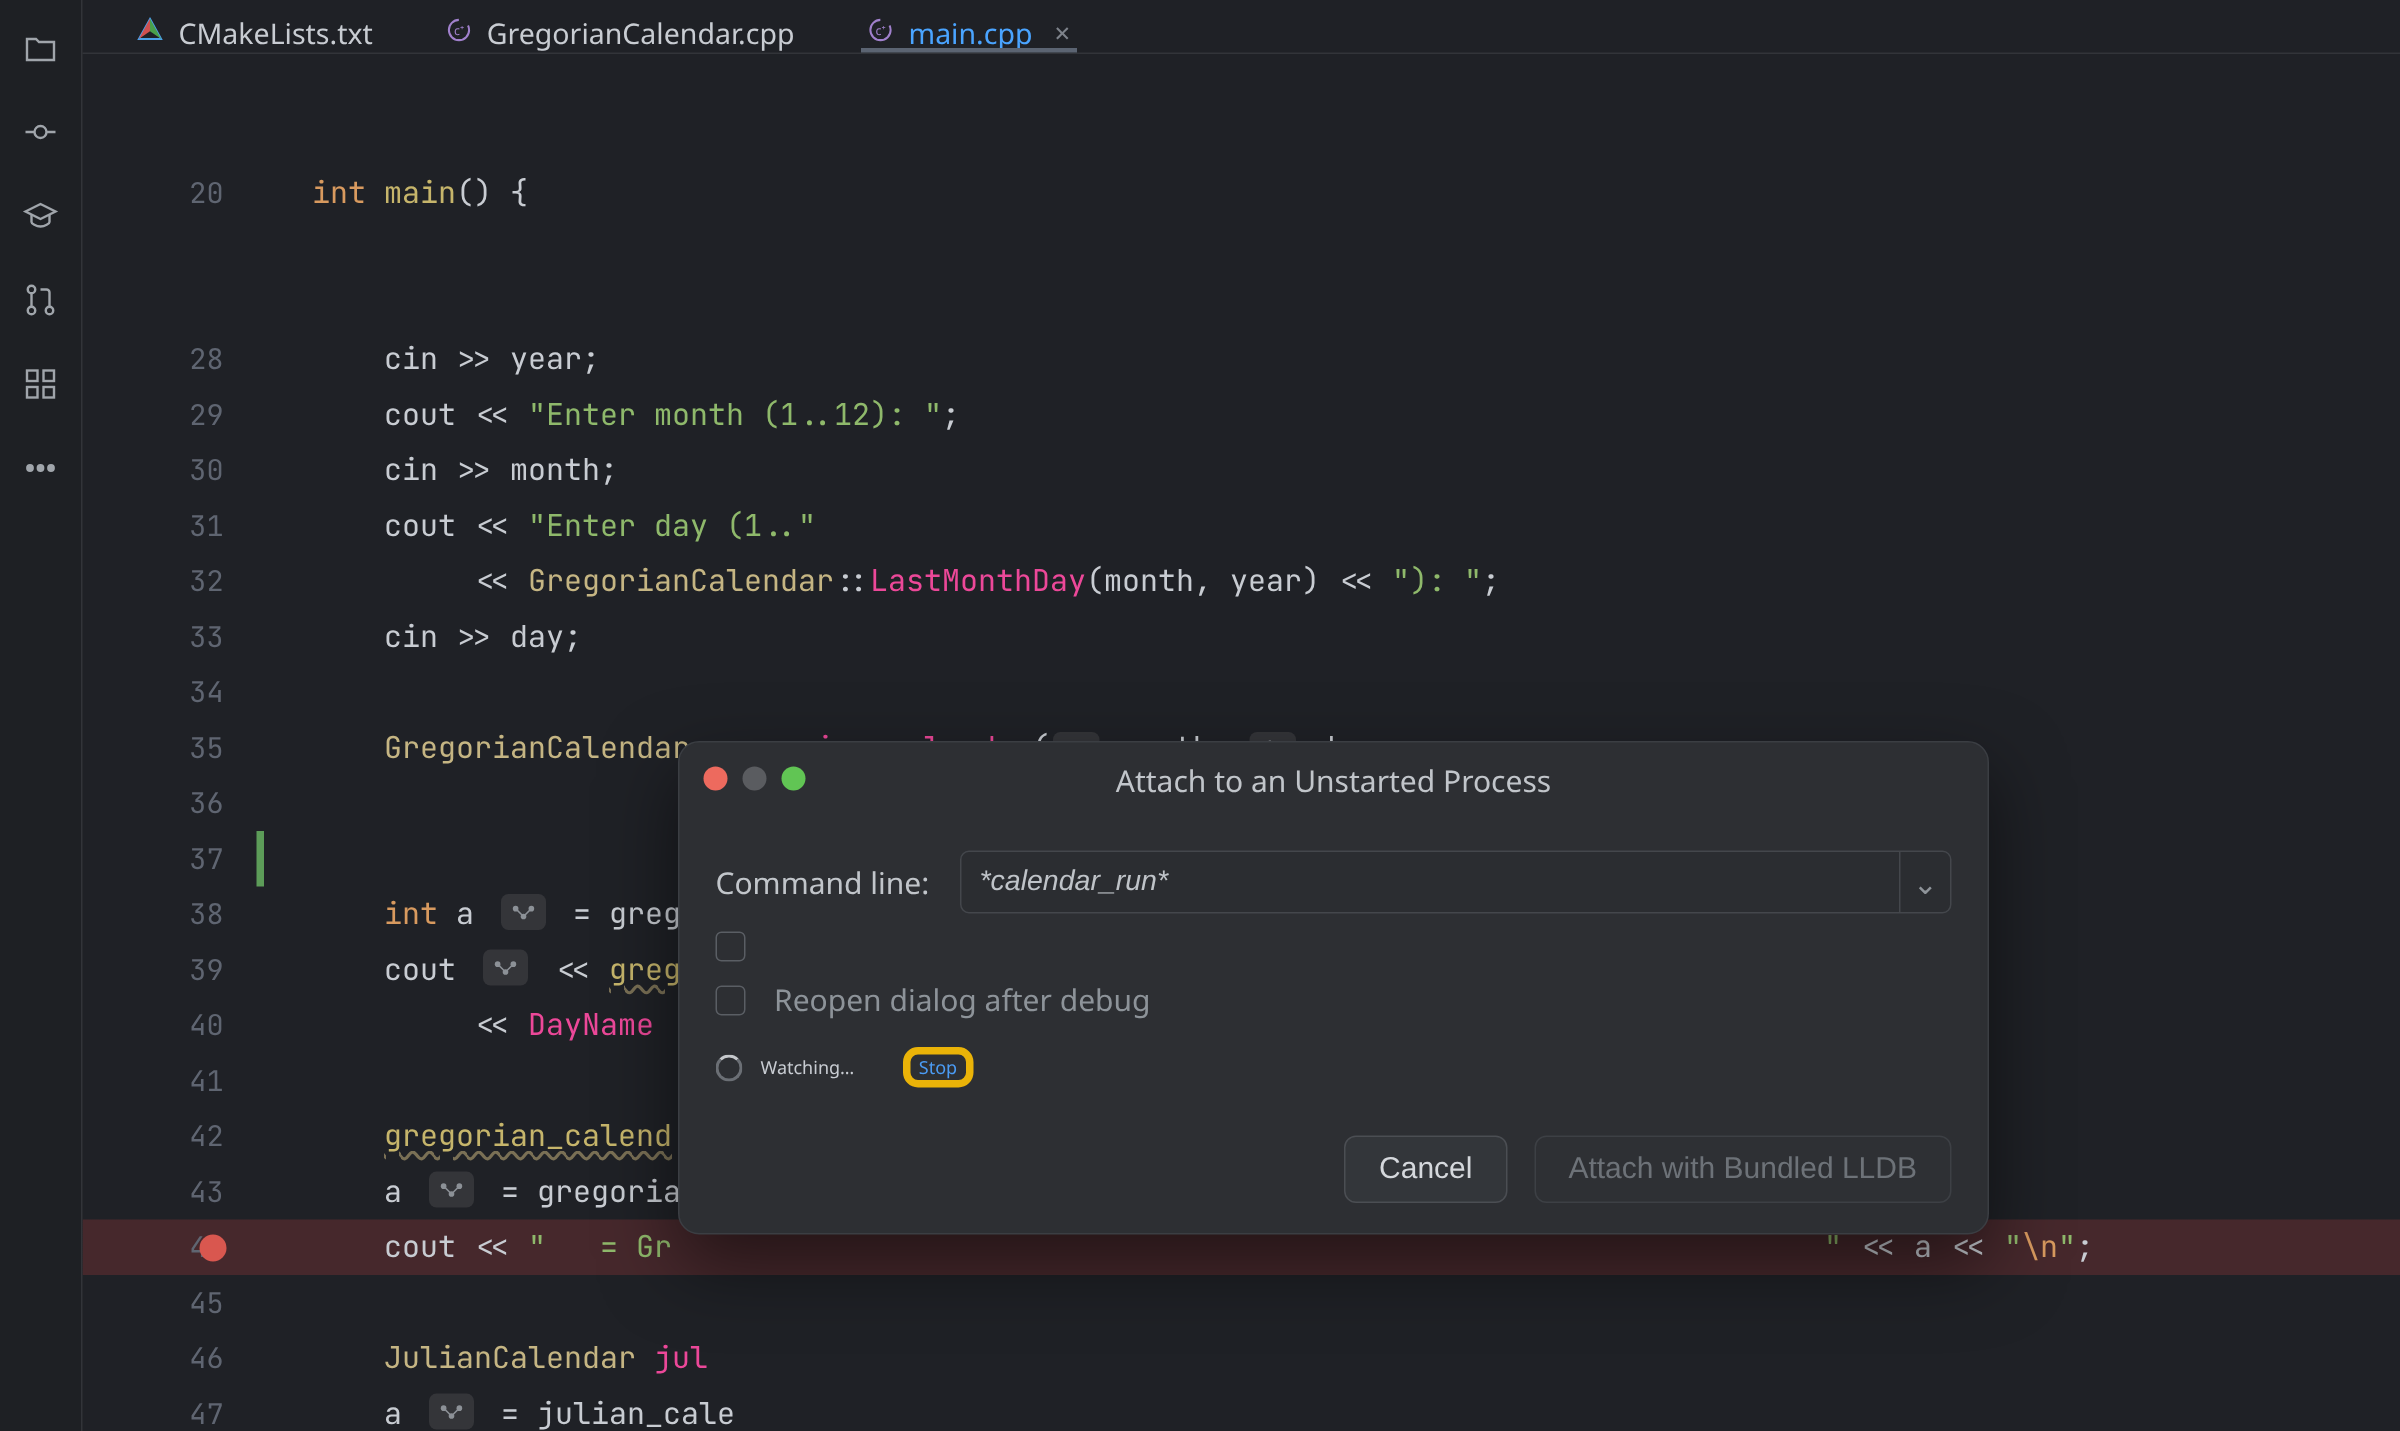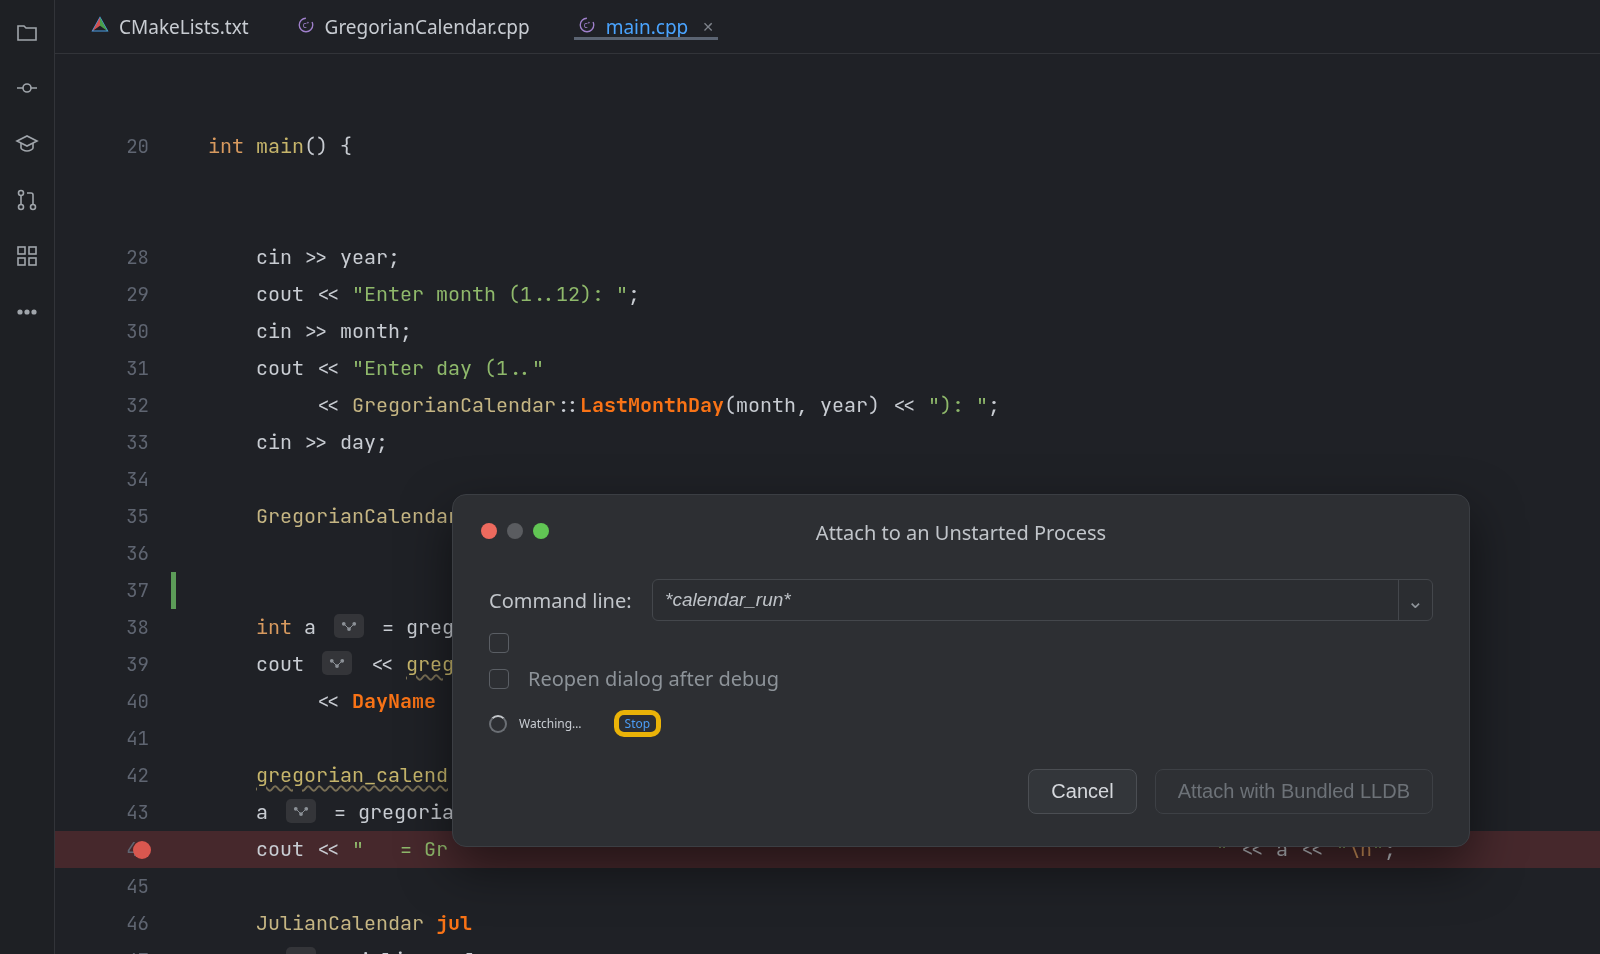--- a/index.html
+++ b/index.html
@@ -28,47 +28,47 @@
   }
   *{box-sizing:border-box;}
   html,body{margin:0;padding:0;height:100%;background:var(--bg);font-family:system-ui,-apple-system,"Segoe UI",sans-serif;color:var(--fg);overflow:hidden;}
   #root{display:flex;height:954px;width:1600px;}
   
   .toolstrip{width:55px;background:#1e2024;border-right:1px solid var(--border);display:flex;flex-direction:column;align-items:center;padding-top:18px;gap:28px;}
   .tool-icon{width:28px;height:28px;display:flex;align-items:center;justify-content:center;color:#a0a5ab;cursor:pointer;}
   .tool-icon svg{width:24px;height:24px;stroke:currentColor;fill:none;stroke-width:1.6;}
   
   .main{flex:1;display:flex;flex-direction:column;min-width:0;}
-  .tabbar{height:54px;display:flex;align-items:center;border-bottom:1px solid var(--border);padding-left:12px;}
+  .tabbar{height:36px;display:flex;align-items:flex-end;border-bottom:1px solid var(--border);padding-left:12px;}
   .tab{display:flex;align-items:center;gap:10px;padding:0 24px;font-size:19px;color:var(--tab-fg);cursor:pointer;position:relative;}
   .tab.active{color:var(--tab-active);}
   .tab.active::after{content:"";position:absolute;left:20px;right:20px;bottom:0;height:3px;background:#5b6472;}
   .tab-close{color:#7e838b;font-size:14px;padding-left:4px;}
   .filetype-icon svg{width:18px;height:18px;}
   
   .editor{flex:1;position:relative;font-family:"JetBrains Mono",Menlo,Consolas,monospace;font-size:20px;line-height:37px;white-space:pre;overflow:hidden;}
   .line{display:flex;height:37px;align-items:center;}
   .line.bp-line{background:linear-gradient(90deg,#46282c 0%, #46282c 100%);}
   .gutter{width:116px;min-width:116px;display:flex;align-items:center;justify-content:flex-end;padding-right:22px;color:var(--gutter-fg);font-size:19px;position:relative;user-select:none;}
   .gutter .bp{position:absolute;left:78px;width:18px;height:18px;border-radius:50%;background:var(--bp);}
   .modbar{width:5px;height:100%;margin-right:0;}
   .modbar.mod{background:#5c9c58;}
   .code{padding-left:32px;flex:1;min-width:0;color:var(--fg);}
   .kw{color:var(--orange);}
   .fn{color:#c6b56b;}
   .type{color:var(--type);}
-  .call{color:#f97316;font-weight:bold;}
+  .call{color:#ec4899;}
   .warn{color:#c6b56b;text-decoration:underline wavy #7a7055;text-underline-offset:3px;}
   .str{color:var(--str);}
   .esc{color:var(--orange);}
   .hint{background:var(--hint-bg);color:var(--hint-fg);font-size:16px;padding:1px 6px;border-radius:5px;margin:0 2px;}
   .inlay{background:var(--hint-bg);border-radius:5px;padding:0 6px;display:inline-flex;align-items:center;height:24px;vertical-align:2px;margin:0 6px;}
   .inlay svg{width:18px;height:12px;}
   
-  .dialog{position:absolute;left:452px;top:494px;width:1018px;background:var(--dialog-bg);border:1px solid #3b3e43;border-radius:14px;box-shadow:0 20px 50px rgba(0,0,0,.5);padding:12px;}
+  .dialog{position:absolute;left:452px;top:494px;width:874px;background:var(--dialog-bg);border:1px solid #3b3e43;border-radius:14px;box-shadow:0 20px 50px rgba(0,0,0,.5);padding:0;}
   .dlg-title{position:relative;height:50px;display:flex;align-items:center;justify-content:center;font-size:20px;color:var(--dialog-fg);}
   .traffic{position:absolute;left:16px;top:16px;display:flex;gap:10px;}
   .traffic span{width:16px;height:16px;border-radius:50%;display:block;}
   .tl-close{background:#ed6a5e;}
   .tl-min{background:#5a5c60;}
   .tl-max{background:#61c554;}
   .dlg-body{padding:10px 24px 20px 24px;}
   .dlg-row{display:flex;align-items:center;gap:19px;margin:12px 0;font-size:20px;color:var(--dialog-fg);}
   .dlg-row.label-row label{min-width:144px;}
   .combo{flex:1;display:flex;align-items:center;height:42px;border:1px solid #44474c;border-radius:6px;background:#2b2d31;}

